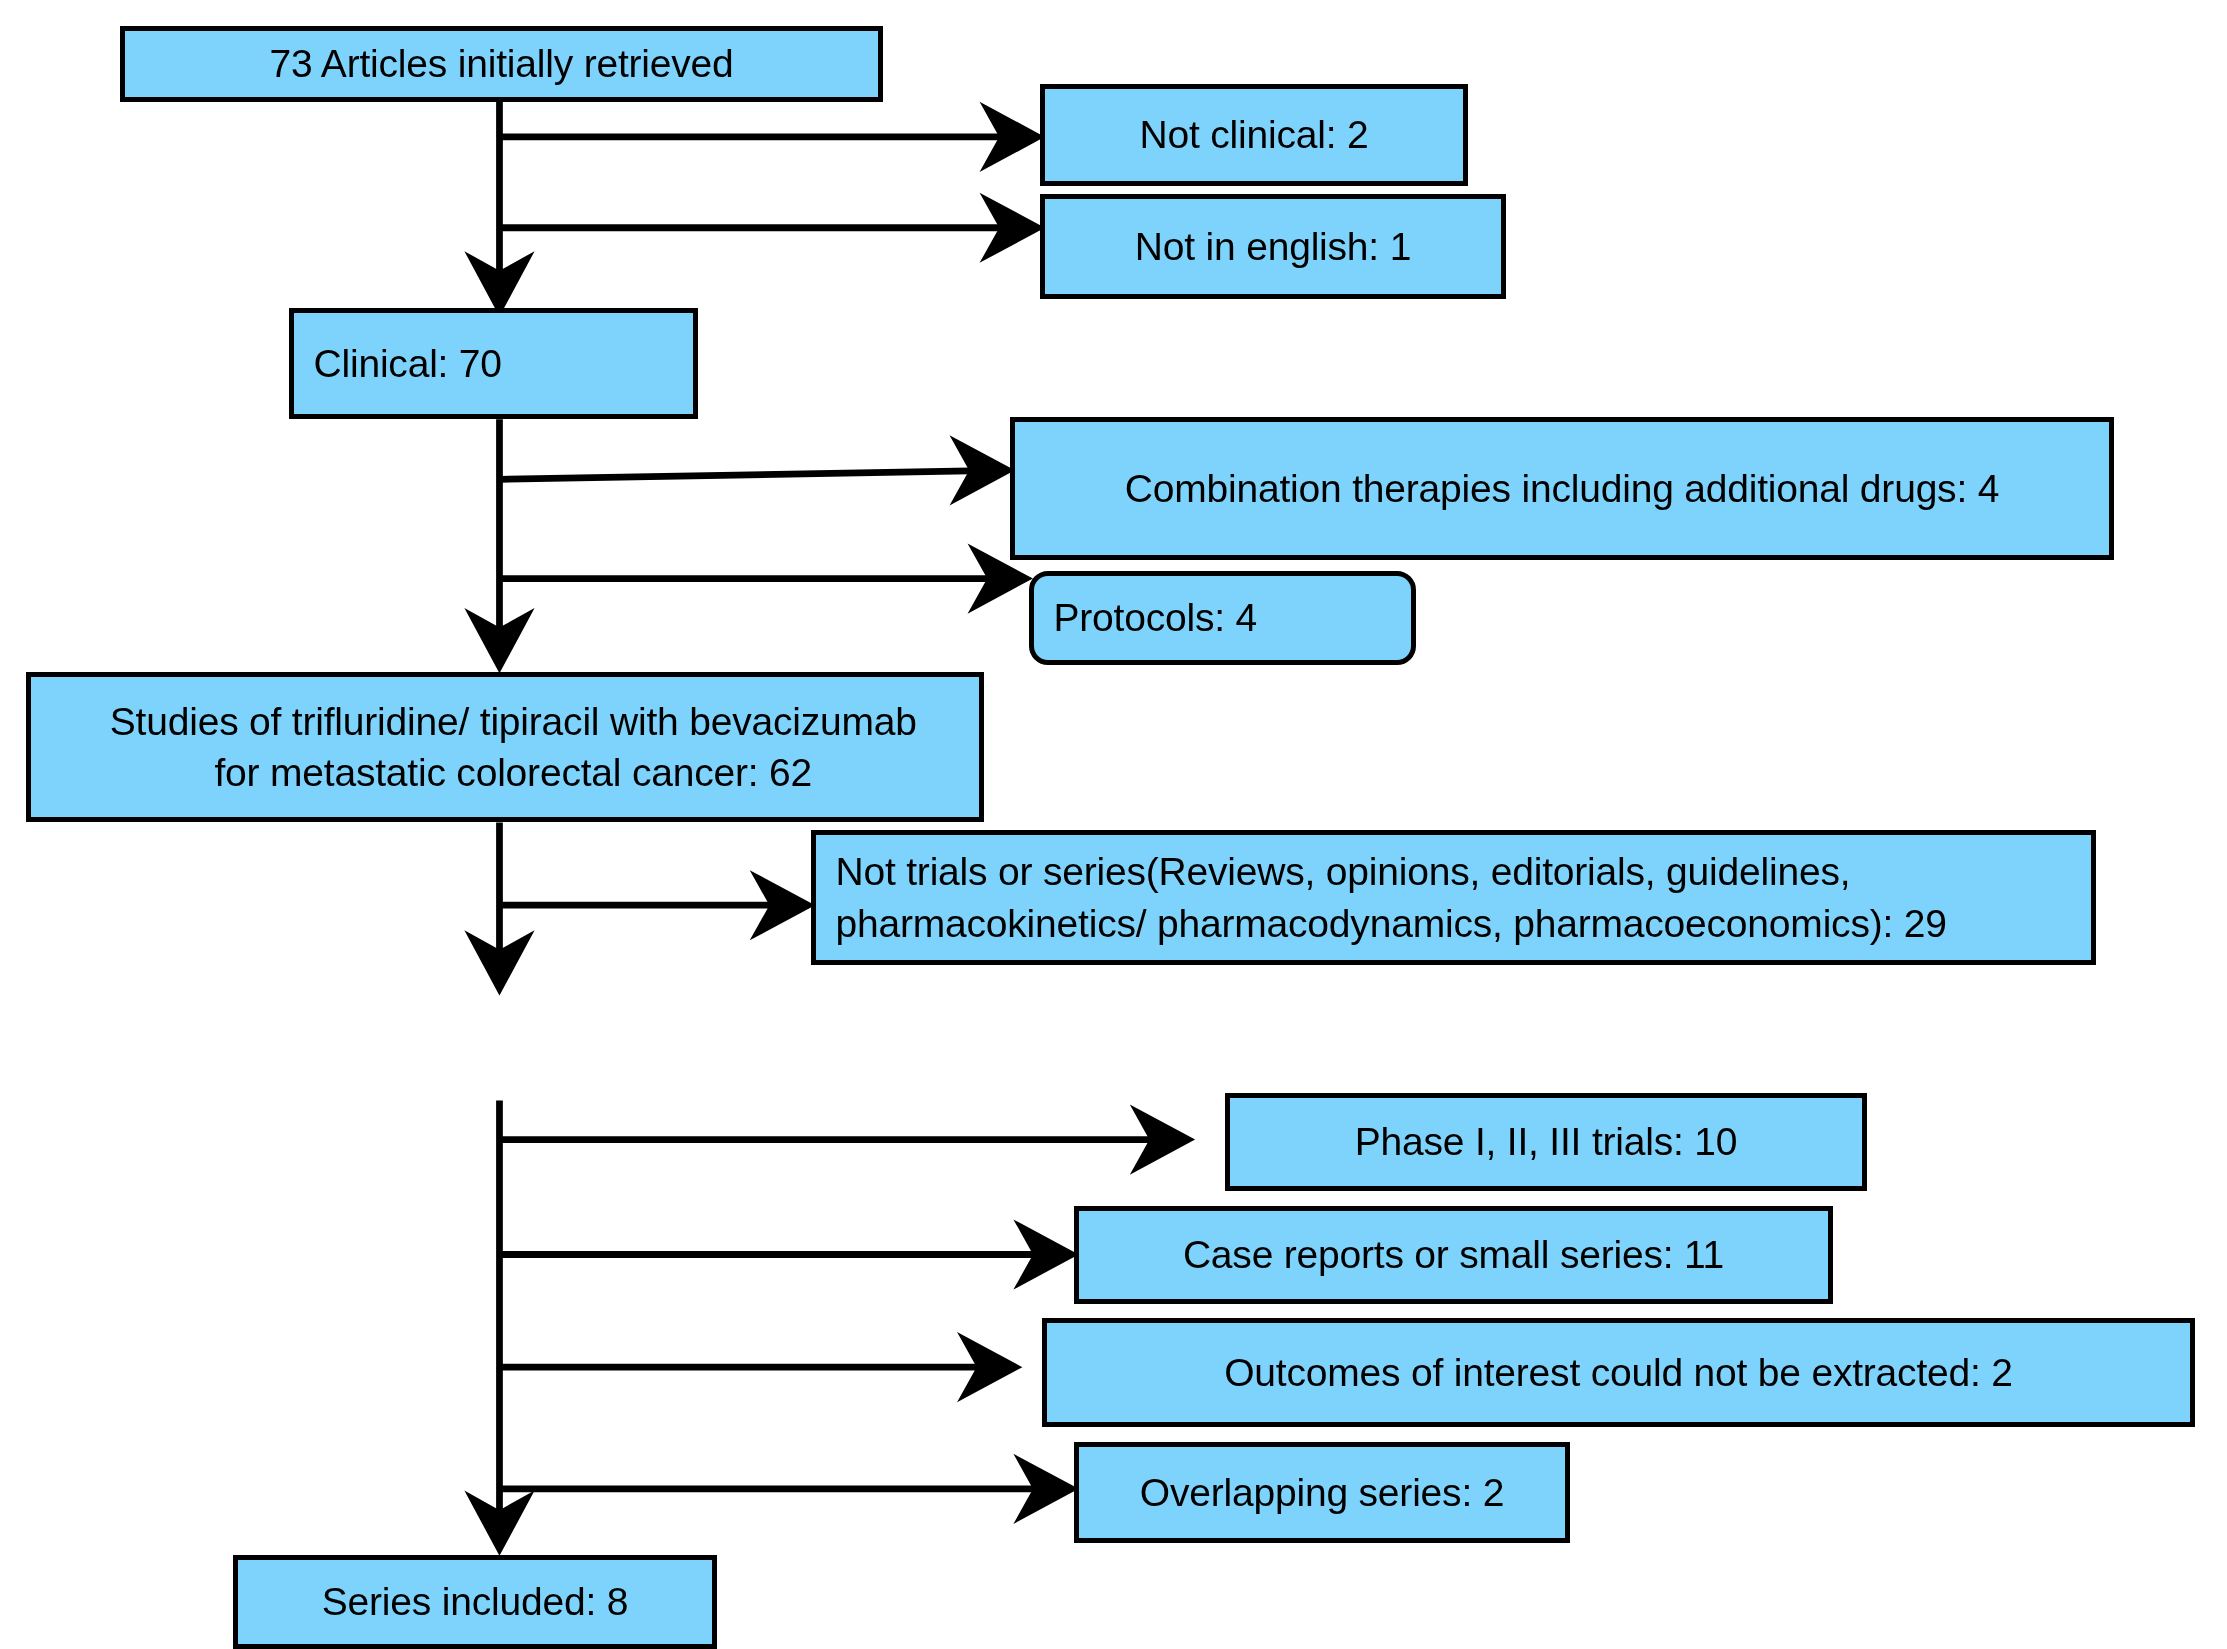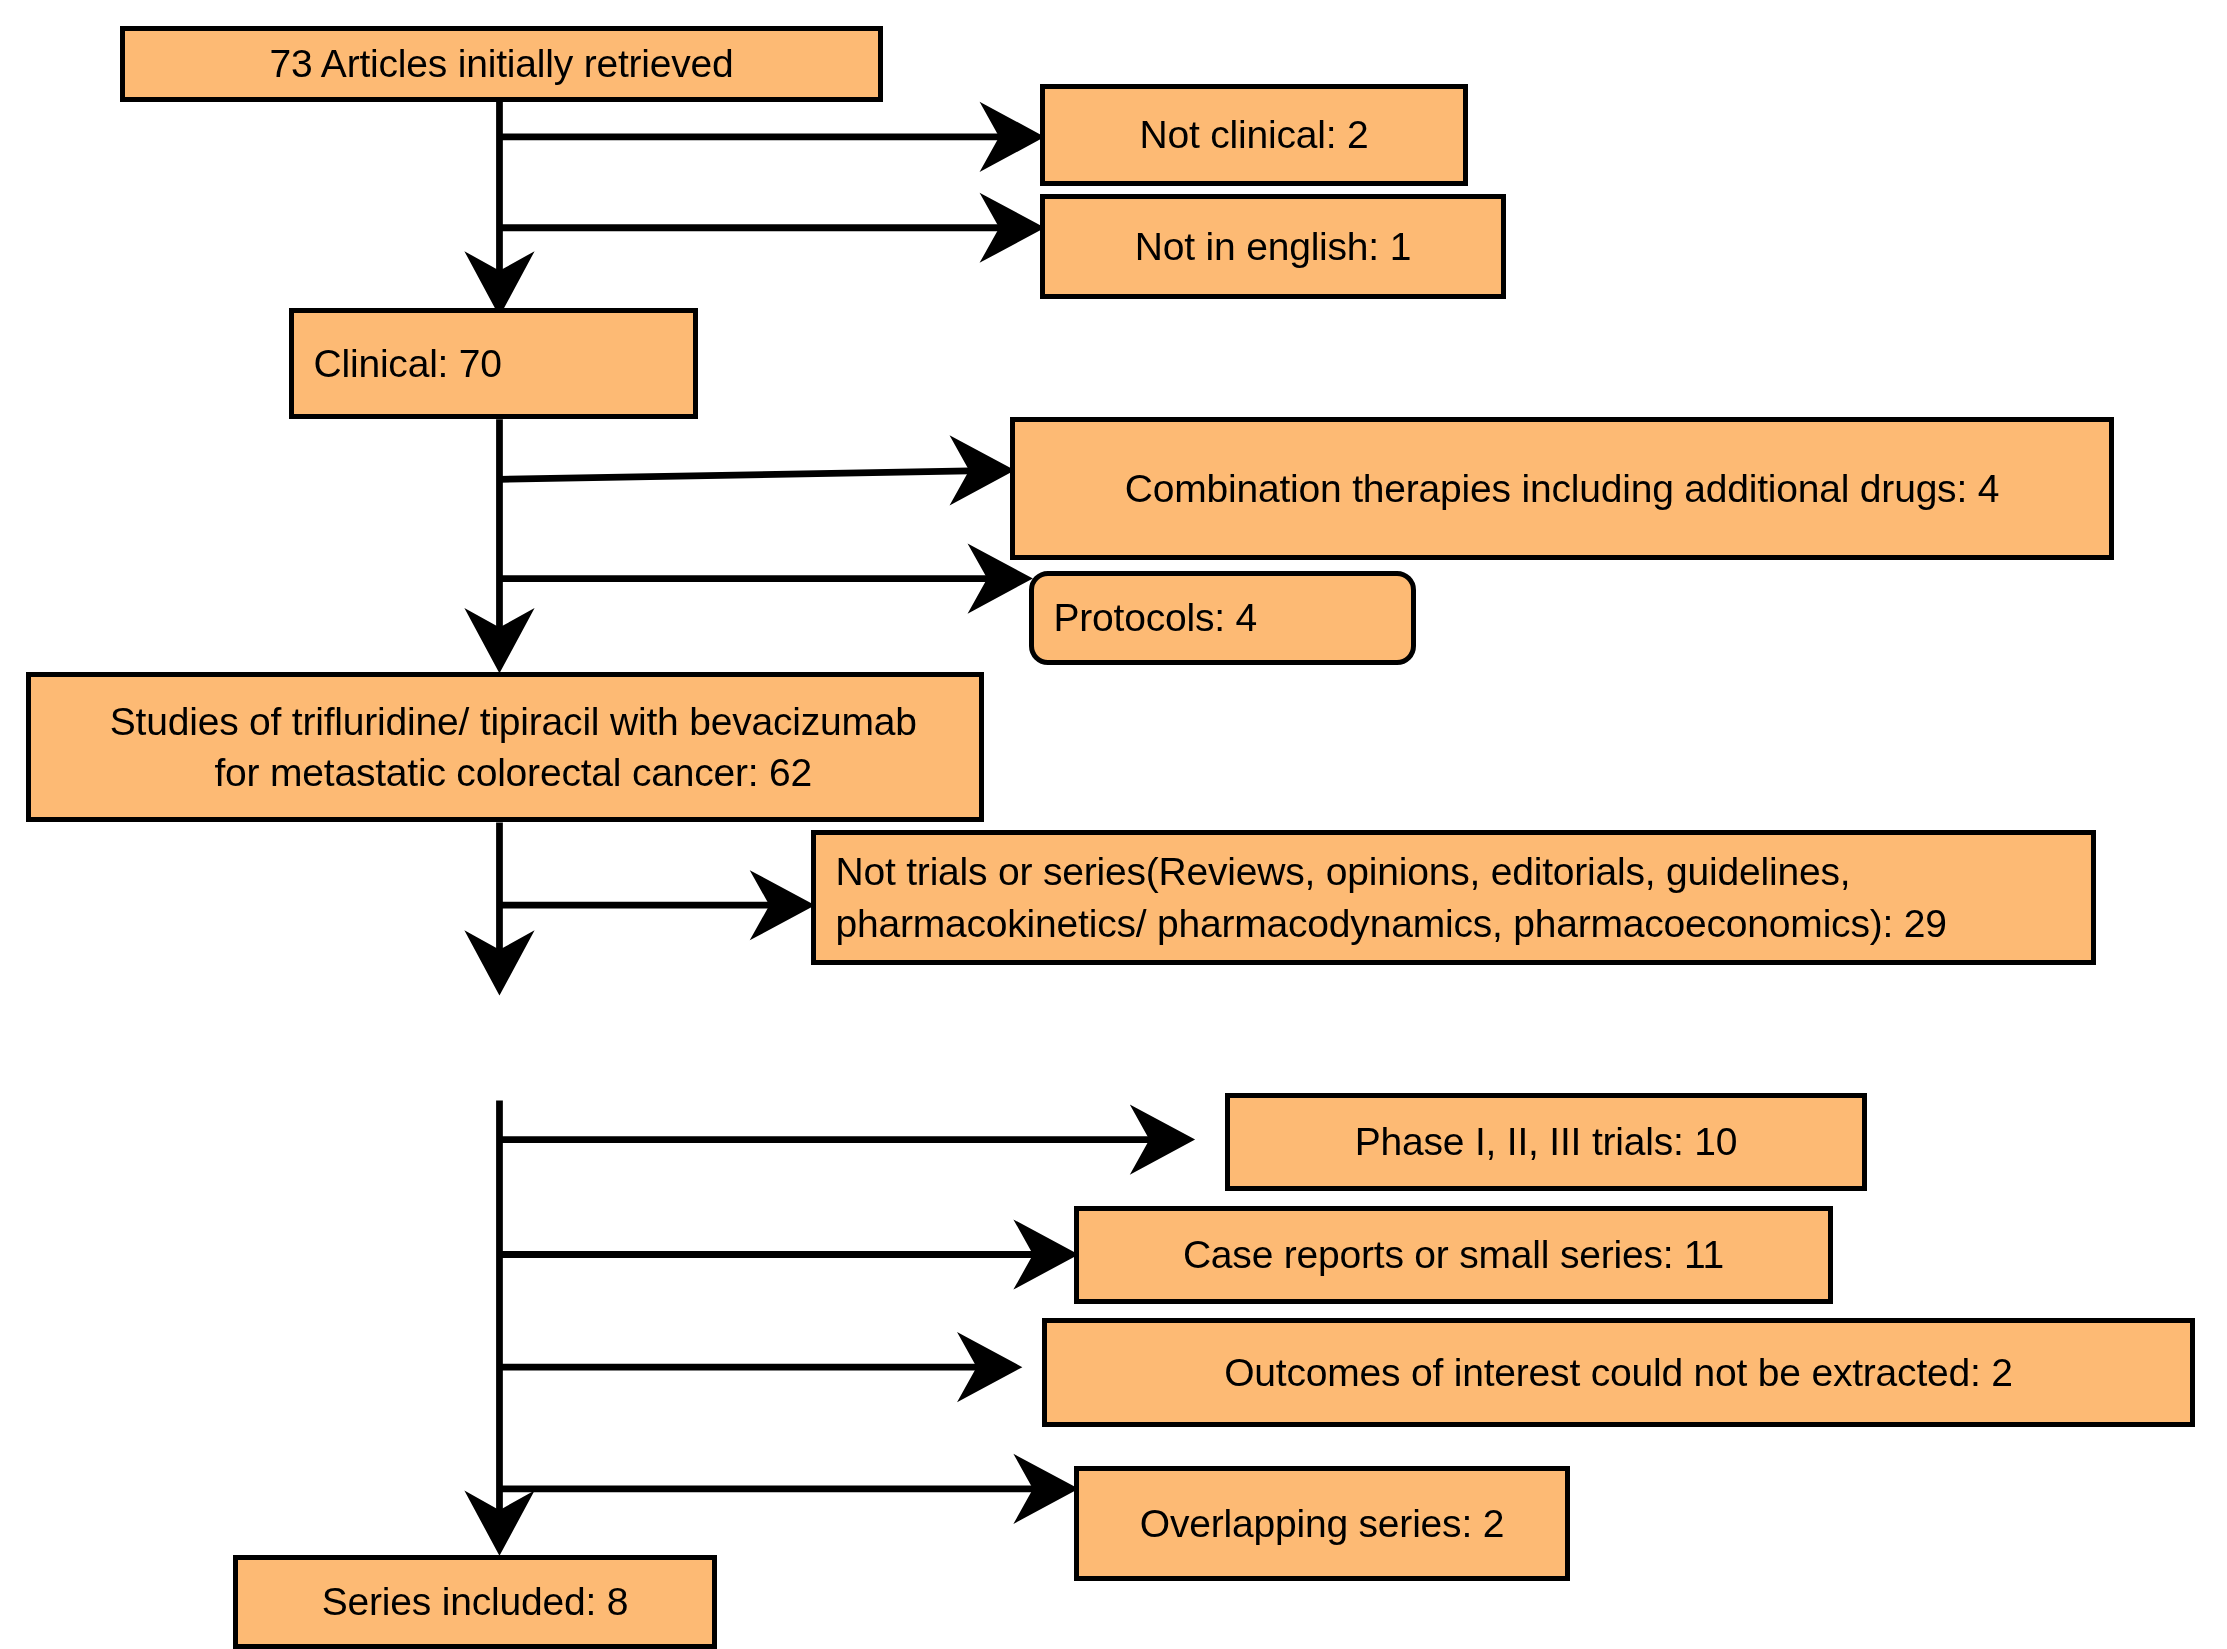--- a/index.html
+++ b/index.html
@@ -23,21 +23,21 @@
     left: 0;
     top: 0;
     width: 2227px;
     height: 1649px;
     display: block;
   }
   .node-box {
     position: absolute;
     box-sizing: border-box;
     border: 5.3px solid #000000;
-    background: #fdba74;
+    background: #7dd3fc;
     display: flex;
     align-items: center;
     justify-content: center;
     padding: 0 19.5px;
   }
   .node-label {
     font-family: "Liberation Sans", sans-serif;
     font-size: 39px;
     line-height: 1.32;
     color: #000000;
@@ -151,21 +151,21 @@
   </div>
 
   <div class="node-box align-center" style="left:1074px; top:1206px; width:759px; height:98px;">
     <span class="node-label">Case reports or small series: 11</span>
   </div>
 
   <div class="node-box align-center" style="left:1018px; top:1318px; width:1153px; height:109px;margin-left:24px;">
     <span class="node-label">Outcomes of interest could not be extracted: 2</span>
   </div>
 
-  <div class="node-box align-center" style="left:1074px; top:1442px; width:496px; height:115px;margin-top:24px;">
+  <div class="node-box align-center" style="left:1074px; top:1442px; width:496px; height:101px;">
     <span class="node-label">Overlapping series: 2</span>
   </div>
 
   <div class="node-box align-center" style="left:233px; top:1555px; width:484px; height:94px;">
     <span class="node-label">Series included: 8</span>
   </div>
 
 </div>
 
 

